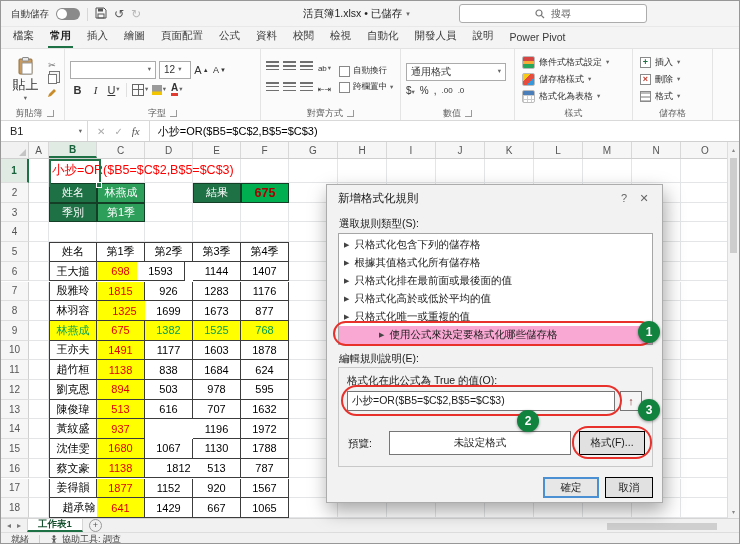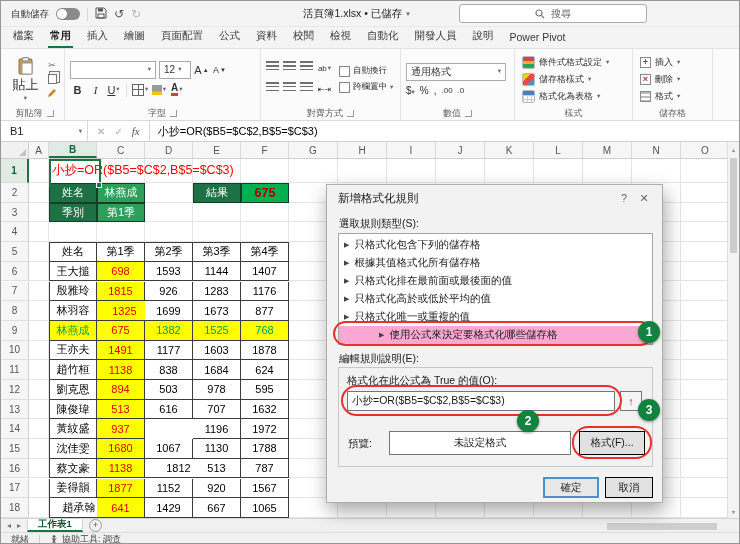--- a/index.html
+++ b/index.html
@@ -465,21 +465,21 @@
         <div class="c" style="left: 435px; top: 83.1px; width: 49px; height: 19.7px;"></div>
         <div class="c" style="left: 484px; top: 83.1px; width: 49px; height: 19.7px;"></div>
         <div class="c" style="left: 533px; top: 83.1px; width: 49px; height: 19.7px;"></div>
         <div class="c" style="left: 582px; top: 83.1px; width: 49px; height: 19.7px;"></div>
         <div class="c" style="left: 631px; top: 83.1px; width: 49px; height: 19.7px;"></div>
         <div class="c" style="left: 680px; top: 83.1px; width: 49px; height: 19.7px;"></div>
         <div class="rh" style="top: 102.8px; height: 19.7px;">6</div>
         <div class="c" style="left: 28px; top: 102.8px; width: 20px; height: 19.7px;"></div>
         <div class="c tb first" style="left: 48px; top: 102.8px; width: 48px; height: 19.7px;">王大搥</div>
         <div class="c tb ycol" style="left: 96px; top: 102.8px; width: 48px; height: 19.7px;">698</div>
-        <div class="c tb" style="left: 144px; top: 102.8px; width: 48px; height: 19.7px;">1593</div>
+        <div class="c tb" style="left: 136px; top: 102.8px; width: 48px; height: 19.7px;">1593</div>
         <div class="c tb" style="left: 192px; top: 102.8px; width: 48px; height: 19.7px;">1144</div>
         <div class="c tb" style="left: 240px; top: 102.8px; width: 48px; height: 19.7px;">1407</div>
         <div class="c" style="left: 288px; top: 102.8px; width: 49px; height: 19.7px;"></div>
         <div class="c" style="left: 337px; top: 102.8px; width: 49px; height: 19.7px;"></div>
         <div class="c" style="left: 386px; top: 102.8px; width: 49px; height: 19.7px;"></div>
         <div class="c" style="left: 435px; top: 102.8px; width: 49px; height: 19.7px;"></div>
         <div class="c" style="left: 484px; top: 102.8px; width: 49px; height: 19.7px;"></div>
         <div class="c" style="left: 533px; top: 102.8px; width: 49px; height: 19.7px;"></div>
         <div class="c" style="left: 582px; top: 102.8px; width: 49px; height: 19.7px;"></div>
         <div class="c" style="left: 631px; top: 102.8px; width: 49px; height: 19.7px;"></div>

